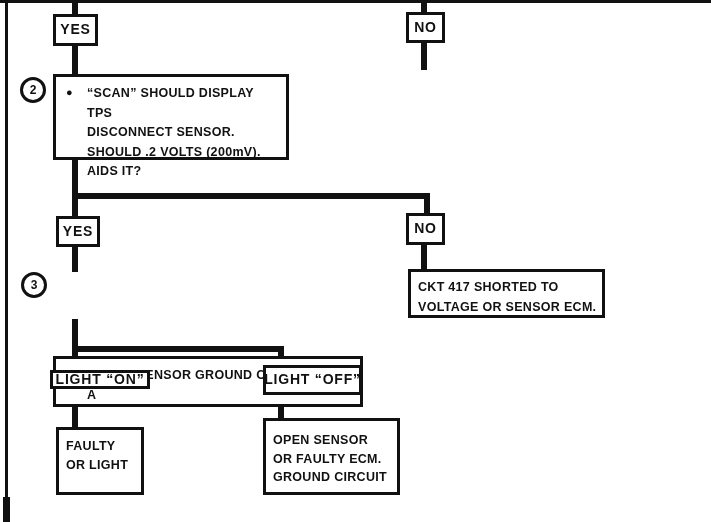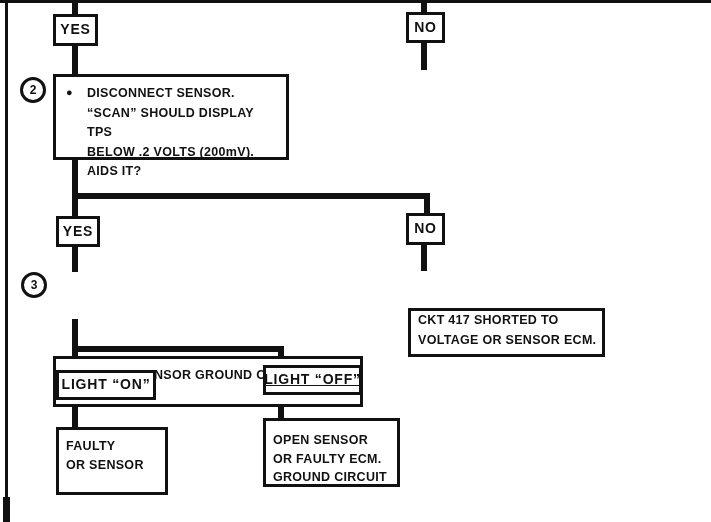--- a/index.html
+++ b/index.html
@@ -69,57 +69,57 @@
   <div class="node small-node" style="left:53px;top:14px;width:45px;height:32px;">
     <span>YES</span>
   </div>
 
   <div class="node small-node" style="left:406px;top:12px;width:39px;height:31px;">
     <span>NO</span>
   </div>
 
   <div class="node textpad bullet-box" style="left:53px;top:74px;width:236px;height:86px;">
     <span class="bullet">●</span>
+    <div>“SCAN” SHOULD DISPLAY TPS</div>
     <div>DISCONNECT SENSOR.</div>
-    <div>“SCAN” SHOULD DISPLAY TPS</div>
-    <div>BELOW .2 VOLTS (200mV).</div>
+    <div>SHOULD .2 VOLTS (200mV).</div>
     <div>AIDS IT?</div>
   </div>
 
 
   <div class="node small-node" style="left:56px;top:216px;width:44px;height:31px;">
     <span>YES</span>
   </div>
 
   <div class="node small-node" style="left:406px;top:213px;width:39px;height:32px;">
     <span>NO</span>
   </div>
 
   <div class="node textpad bullet-box" style="left:53px;top:270px;width:310px;height:51px;">
     <span class="bullet">●</span>
     <div>PROBE SENSOR GROUND CIRCUIT WITH A</div>
   </div>
 
-  <div class="node" style="left:408px;top:269px;width:197px;height:49px;padding:0 5px 0 7px;margin-top:39px;">
+  <div class="node" style="left:408px;top:269px;width:197px;height:49px;padding:6px 5px 0 7px;">
     <div>CKT 417 SHORTED TO</div>
     <div>VOLTAGE OR SENSOR ECM.</div>
   </div>
 
-  <div class="node small-node" style="left:56px;top:370px;width:100px;height:30px;">
+  <div class="node small-node" style="left:50px;top:370px;width:100px;height:19px;">
     <span>LIGHT “ON”</span>
   </div>
 
-  <div class="node small-node" style="left:263px;top:365px;width:99px;height:30px;text-decoration:underline;">
+  <div class="node small-node" style="left:263px;top:365px;width:99px;height:30px;">
     <span>LIGHT “OFF”</span>
   </div>
 
-  <div class="node" style="left:56px;top:427px;width:112px;height:68px;padding:7px 4px 0 7px;line-height:18.5px;">
+  <div class="node" style="left:56px;top:427px;width:88px;height:68px;padding:7px 4px 0 7px;line-height:18.5px;">
     <div>FAULTY</div>
-    <div>OR SENSOR</div>
+    <div>OR LIGHT</div>
   </div>
 
-  <div class="node" style="left:263px;top:418px;width:137px;height:69px;padding:10px 4px 0 7px;line-height:18.5px;">
+  <div class="node" style="left:263px;top:418px;width:137px;height:77px;padding:10px 4px 0 7px;line-height:18.5px;">
     <div>OPEN SENSOR</div>
     <div>OR FAULTY ECM.</div>
     <div>GROUND CIRCUIT</div>
   </div>
 
 </div>
 
 </body></html>

